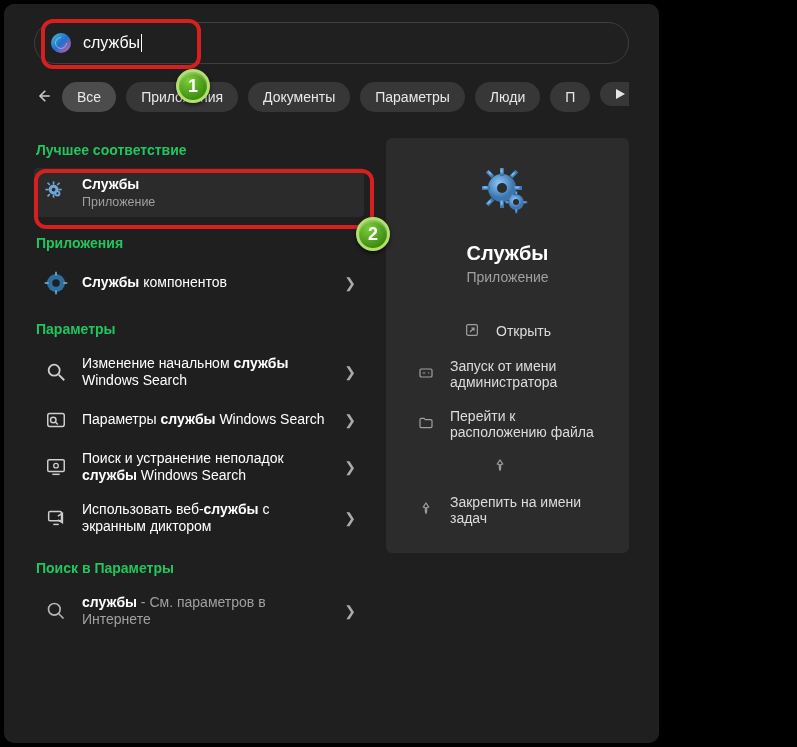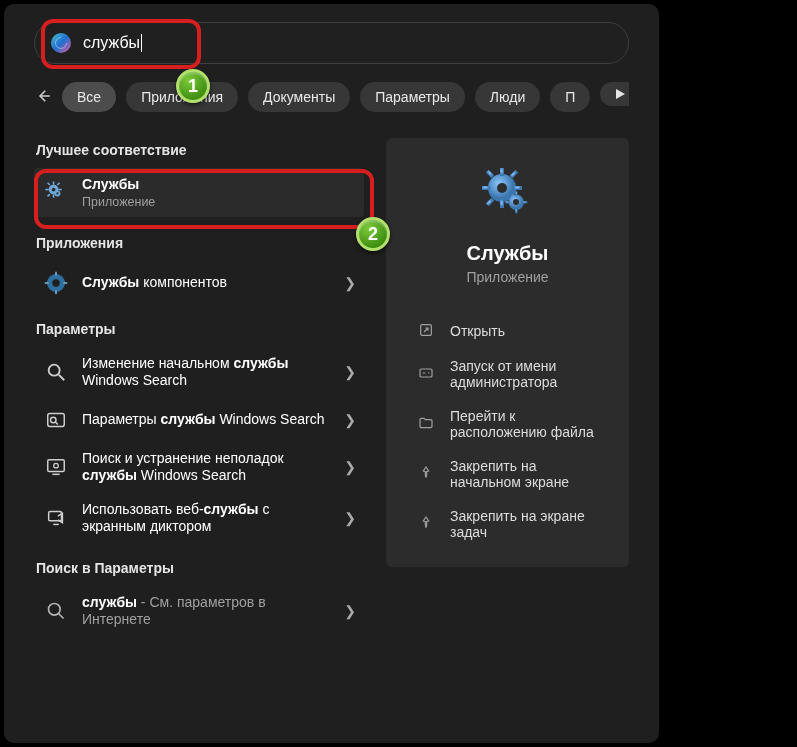--- a/index.html
+++ b/index.html
@@ -99,21 +99,21 @@
 
   
   .content{
     display:flex;
     gap:22px;
     margin-top:22px;
   }
   .left{flex:0 0 330px;}
   .right{flex:1;}
 
-  .section-label{font-size:14px;font-weight:600;color:#e5e5e5;margin:8px 0 10px 2px;}
+  .section-label{font-size:14px;font-weight:600;color:#22c55e;margin:8px 0 10px 2px;}
 
   .item{
     display:flex;
     align-items:center;
     padding:8px 8px;
     border-radius:6px;
     cursor:pointer;
     position:relative;
   }
   .item .icon{width:28px;height:28px;flex:none;display:flex;align-items:center;justify-content:center;margin-right:12px;}
@@ -137,20 +137,21 @@
   .big-icon{width:64px;height:64px;margin:0 auto 16px;display:block;}
   .panel-title{text-align:center;font-size:20px;font-weight:600;}
   .panel-sub{text-align:center;color:var(--muted);font-size:14px;margin-top:4px;margin-bottom:28px;}
   .action{
     display:flex;align-items:center;
     padding:9px 6px;
     color:#dcdcdc;
     font-size:14px;
     border-radius:4px;
     cursor:pointer;
+    justify-content:center;
   }
   .action .aicon{width:18px;height:18px;margin-right:14px;color:#a0a0a0;flex:none;}
 
   
   .gear{fill:#6fa8d7;}
   
 
   
   .hl{
     position:absolute;
@@ -390,27 +391,26 @@
           <div class="action">
             <span class="aicon"><svg width="16" height="16" viewBox="0 0 24 24" fill="none" stroke="currentColor" stroke-width="1.8">
                   <path d="M3 7a2 2 0 012-2h4l2 2h8a2 2 0 012 2v8a2 2 0 01-2 2H5a2 2 0 01-2-2V7z"></path>
                 </svg></span>
             <span>Перейти к расположению файла</span>
           </div>
           <div class="action">
             <span class="aicon"><svg width="16" height="16" viewBox="0 0 24 24" fill="none" stroke="currentColor" stroke-width="1.8">
                   <path d="M12 3l4 6-3 1v5l-1 4-1-4v-5l-3-1 4-6z"></path>
                 </svg></span>
-            <span>Закрепить на начальном экране</span>
           </div>
           <div class="action">
             <span class="aicon"><svg width="16" height="16" viewBox="0 0 24 24" fill="none" stroke="currentColor" stroke-width="1.8">
                   <path d="M12 3l4 6-3 1v5l-1 4-1-4v-5l-3-1 4-6z"></path>
                 </svg></span>
-            <span>Закрепить на экране задач</span>
+            <span>Закрепить на имени задач</span>
           </div>
         </div>
       </div>
     </div>
   </div>
 
   <div class="hl hl1"></div>
   <div class="hl hl2"></div>
   <div class="badge b1">1</div>
   <div class="badge b2">2</div>

